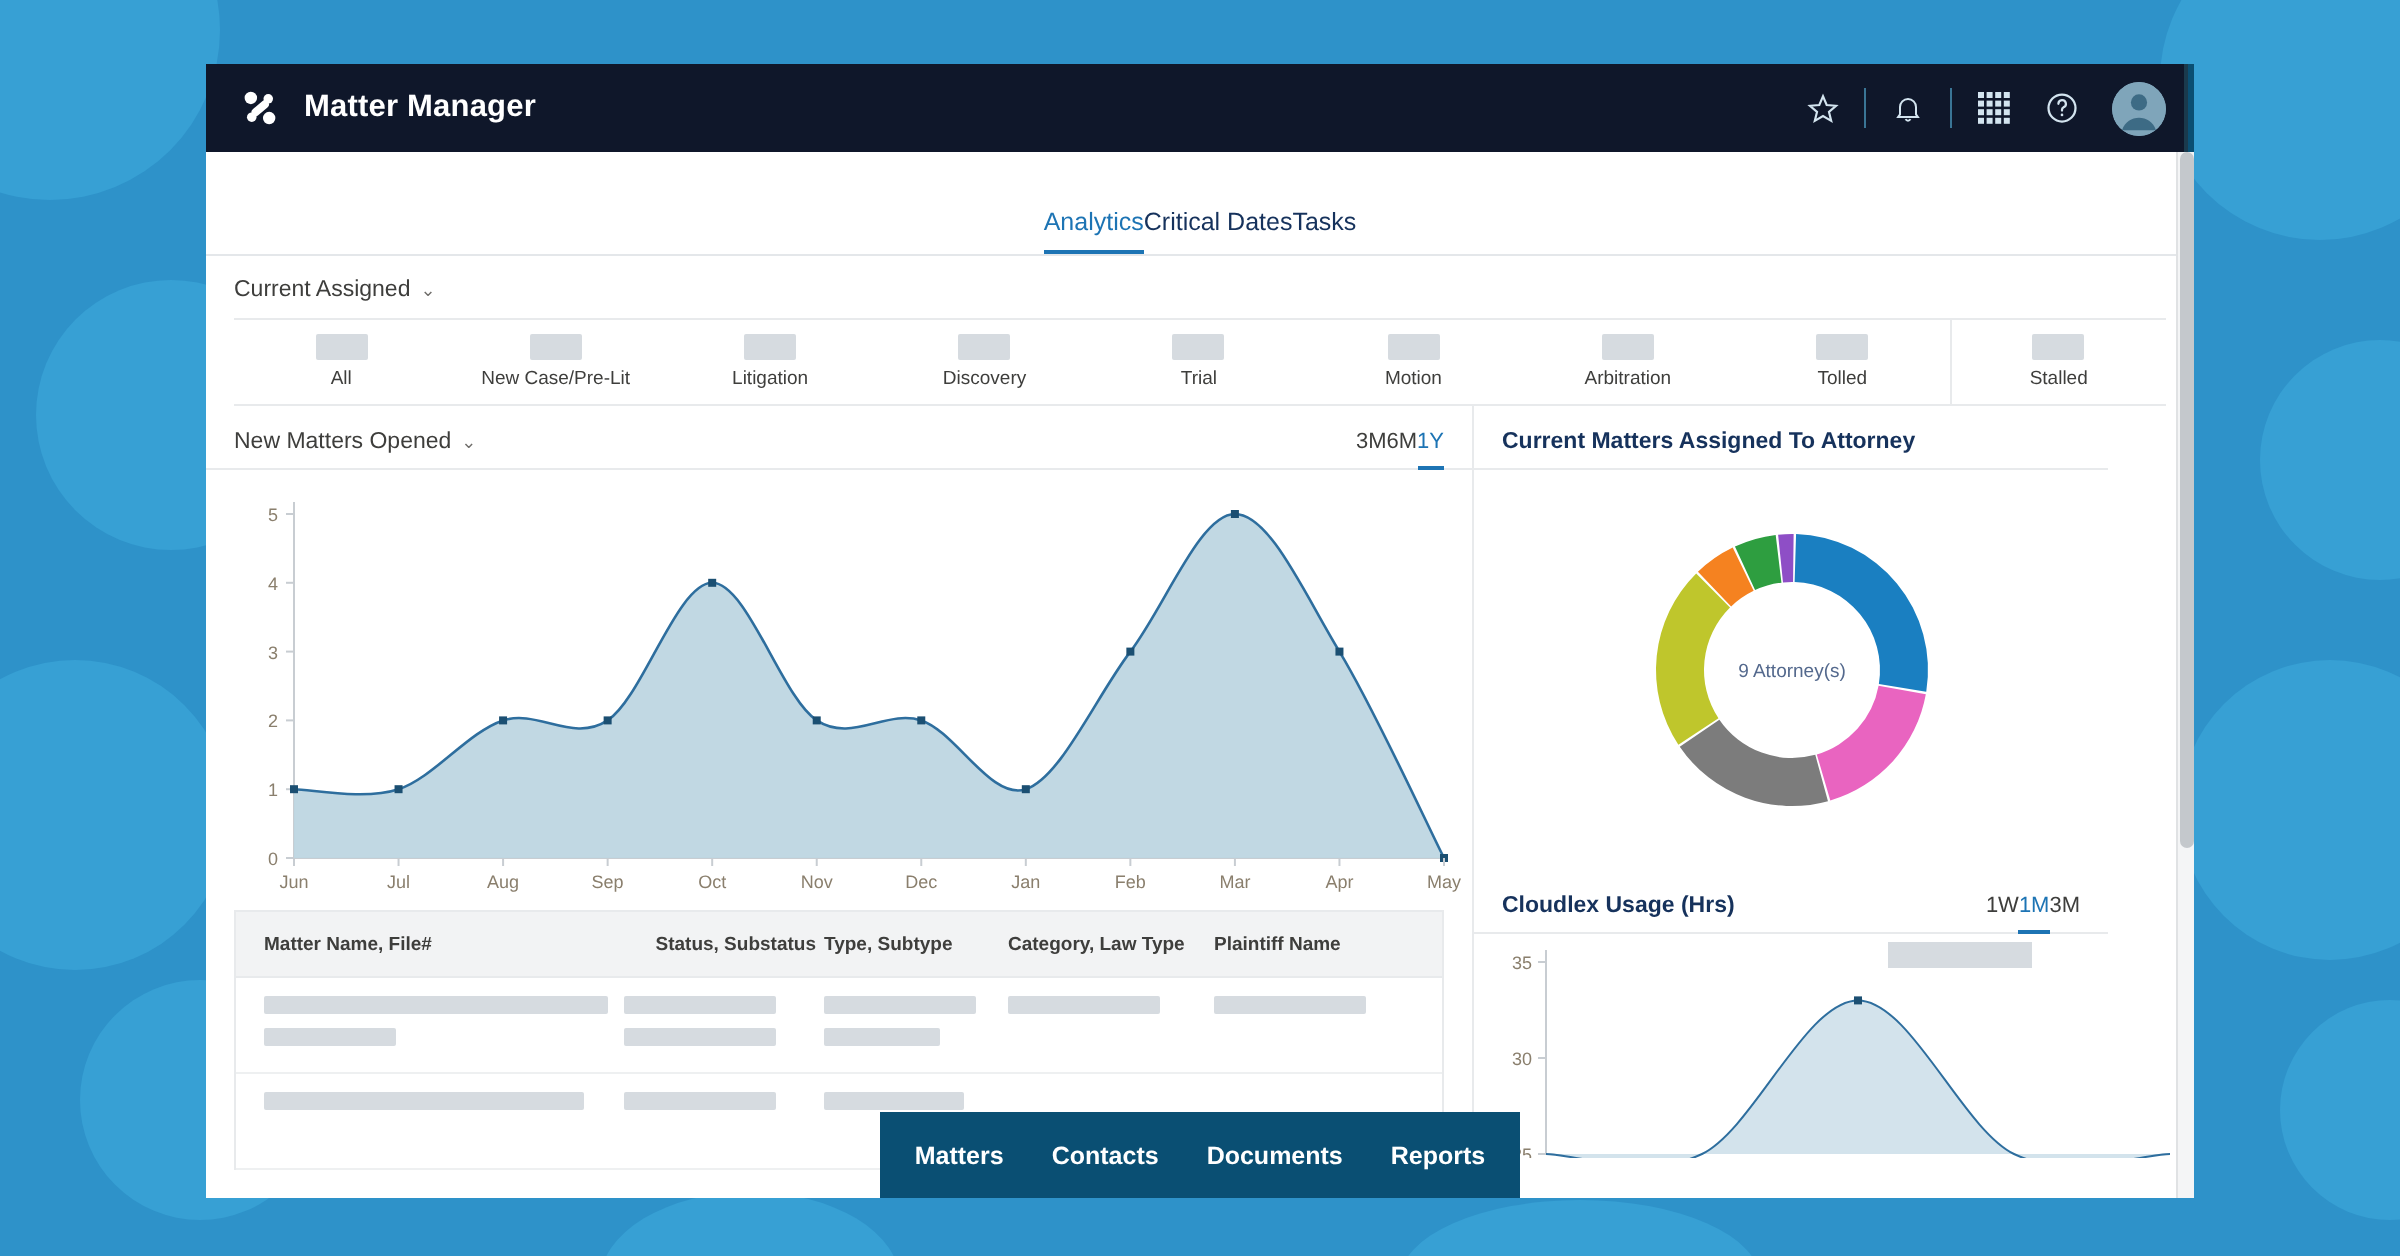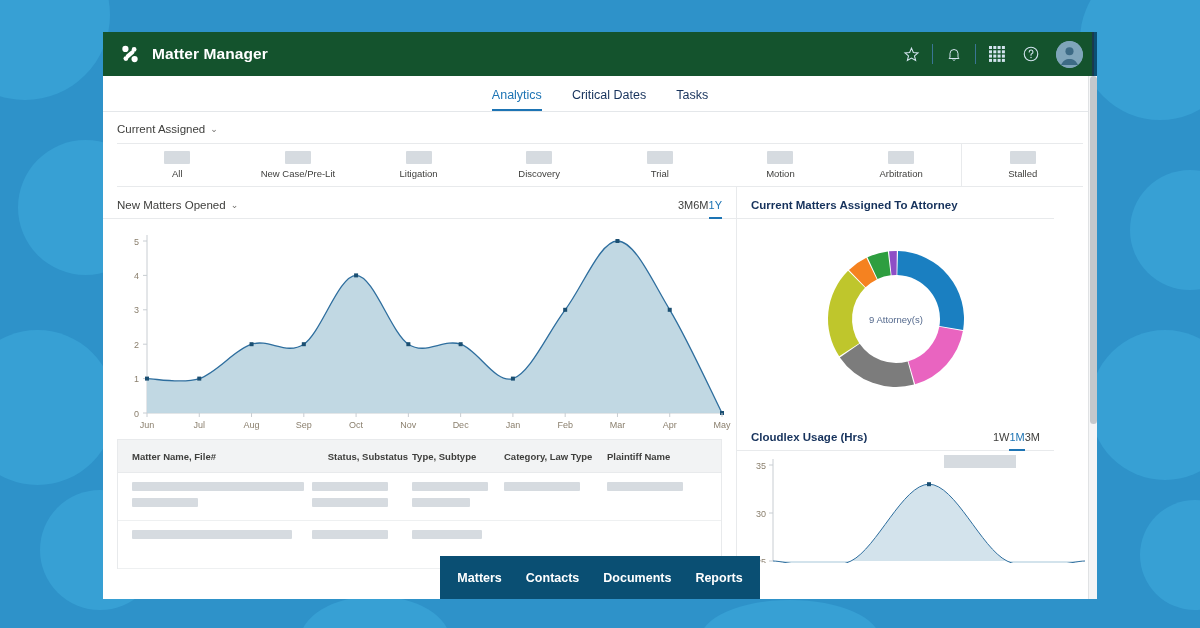--- a/index.html
+++ b/index.html
@@ -20,21 +20,21 @@
 
   .app-window {
     position: absolute; left: 103px; top: 32px;
     width: 994px; height: 567px;
     background: #ffffff;
     overflow: hidden;
   }
 
   
   .topbar {
-    height: 44px; background: #14532d;
+    height: 44px; background: #0f172a;
     display: flex; align-items: center;
     padding: 0 14px 0 16px; position: relative;
   }
   .brand { display: flex; align-items: center; gap: 11px; }
   .logo-mark { width: 22px; height: 22px; }
   .brand-title {
     color: #ffffff; font-size: 15.5px; font-weight: bold; letter-spacing: .1px;
   }
   .topbar-right {
     margin-left: auto; display: flex; align-items: center; gap: 0px;
@@ -46,22 +46,22 @@
   .tb-sep { width: 1px; height: 20px; background: #3f7falpha; background: #3a7595; margin: 0 4px; }
   .avatar {
     width: 27px; height: 27px; border-radius: 50%;
     background: #7da3b8; margin-left: 8px;
     display: flex; align-items: center; justify-content: center;
     overflow: hidden;
   }
 
   
   .maintabs {
-    height: 36px; display: flex; align-items: flex-end;
-    justify-content: center; gap: 30px;
+    height: 52px; display: flex; align-items: flex-end;
+    justify-content: center; 
     border-bottom: 1px solid #e4e7ea;
     padding-top: 26px;
   }
   .maintab {
     font-size: 12.5px; color: #16325c; padding-bottom: 7px;
     border-bottom: 2px solid transparent; cursor: pointer;
   }
   .maintab.active { color: #1d74b4; border-bottom-color: #1d74b4; }
 
   
@@ -309,20 +309,24 @@
       <div class="skel"></div>
       <div class="statuslabel">Trial</div>
     </div>
     <div class="statuscell">
       <div class="skel"></div>
       <div class="statuslabel">Motion</div>
     </div>
     <div class="statuscell">
       <div class="skel"></div>
       <div class="statuslabel">Arbitration</div>
+    </div>
+    <div class="statuscell">
+      <div class="skel"></div>
+      <div class="statuslabel">Tolled</div>
     </div>
     <div class="statuscell divided">
       <div class="skel"></div>
       <div class="statuslabel">Stalled</div>
     </div>
   </div>
 
   <div class="split">
 
     <div class="left-col">

